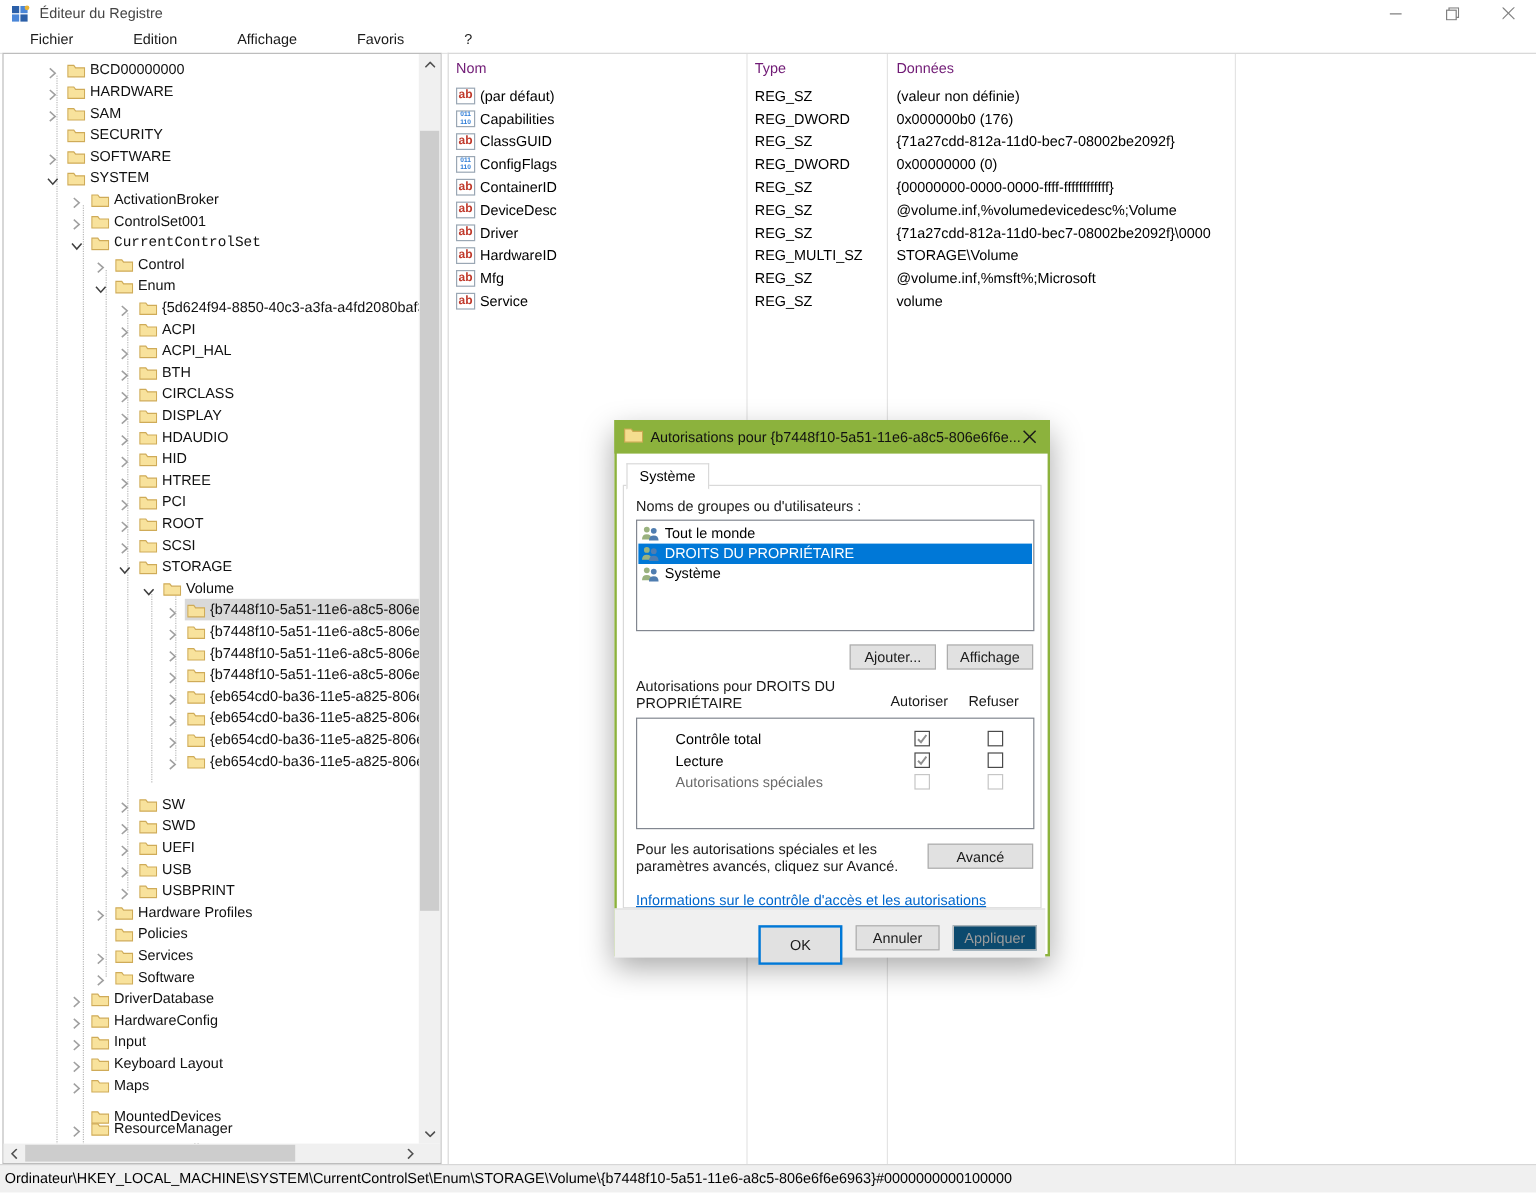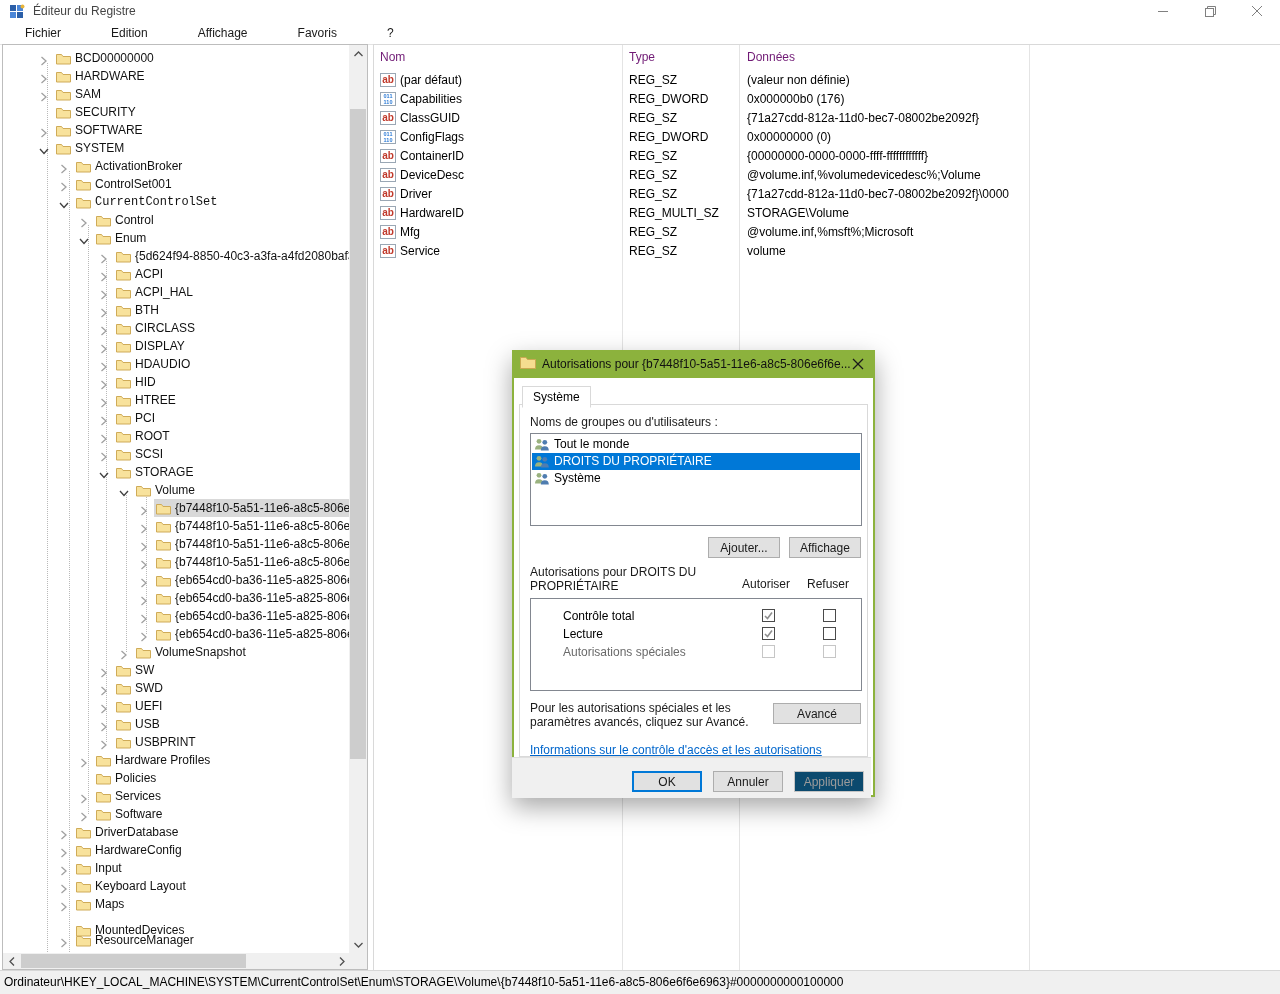--- a/index.html
+++ b/index.html
@@ -410,29 +410,20 @@
         </div>
         <div class="trow" style="top: 580px;">
           <span class="chev" style="left: 136px;"><svg width="10" height="10">
               <polyline points="2.5,1 7,5 2.5,9" stroke="#a0a0a0" fill="none" stroke-width="1.3"></polyline>
             </svg></span>
           <span class="fold" style="left: 153px;"><svg width="15" height="12">
               <path d="M0.5,1.5 h5 l1.5,2 h7.5 v7.5 h-14 z" fill="#f8e29c" stroke="#cfab58"></path>
             </svg></span>
           <span class="tlabel" style="left: 172px;">{eb654cd0-ba36-11e5-a825-806e6f6e6963}</span>
         </div>
-        <div class="trow" style="top: 598px;">
-          <span class="chev" style="left: 116px;"><svg width="10" height="10">
-              <polyline points="2.5,1 7,5 2.5,9" stroke="#a0a0a0" fill="none" stroke-width="1.3"></polyline>
-            </svg></span>
-          <span class="fold" style="left: 133px;"><svg width="15" height="12">
-              <path d="M0.5,1.5 h5 l1.5,2 h7.5 v7.5 h-14 z" fill="#f8e29c" stroke="#cfab58"></path>
-            </svg></span>
-          <span class="tlabel" style="left: 152px;">VolumeSnapshot</span>
-        </div>
         <div class="trow" style="top: 616px;">
           <span class="chev" style="left: 96px;"><svg width="10" height="10">
               <polyline points="2.5,1 7,5 2.5,9" stroke="#a0a0a0" fill="none" stroke-width="1.3"></polyline>
             </svg></span>
           <span class="fold" style="left: 113px;"><svg width="15" height="12">
               <path d="M0.5,1.5 h5 l1.5,2 h7.5 v7.5 h-14 z" fill="#f8e29c" stroke="#cfab58"></path>
             </svg></span>
           <span class="tlabel" style="left: 132px;">SW</span>
         </div>
         <div class="trow" style="top: 634px;">
@@ -753,19 +744,19 @@
             <span class="cb disabled" style="left: 292px;"></span>
           </div>
         </div>
 
       <div class="dlg-label" style="left:10px;top:296px;width:240px;">Pour les autorisations spéciales et les paramètres avancés, cliquez sur Avancé.</div>
       <div class="btn" style="left:253px;top:298px;width:88px;height:21px;">Avancé</div>
       <div class="link" style="left:10px;top:338px;">Informations sur le contrôle d'accès et les autorisations</div>
     </div>
 
     <div class="abs" id="dlg-footer">
-      <div class="btn default" style="left:120px;top:13px;width:70px;height:21px;">OK</div>
+      <div class="btn default" style="left:120px;top:13px;width:70px;height:33px;">OK</div>
       <div class="btn" style="left:201px;top:13px;width:70px;height:21px;">Annuler</div>
       <div class="btn disabled" style="left:282px;top:13px;width:70px;height:21px;">Appliquer</div>
     </div>
   </div>
 
 </div>
 
 </body></html>

